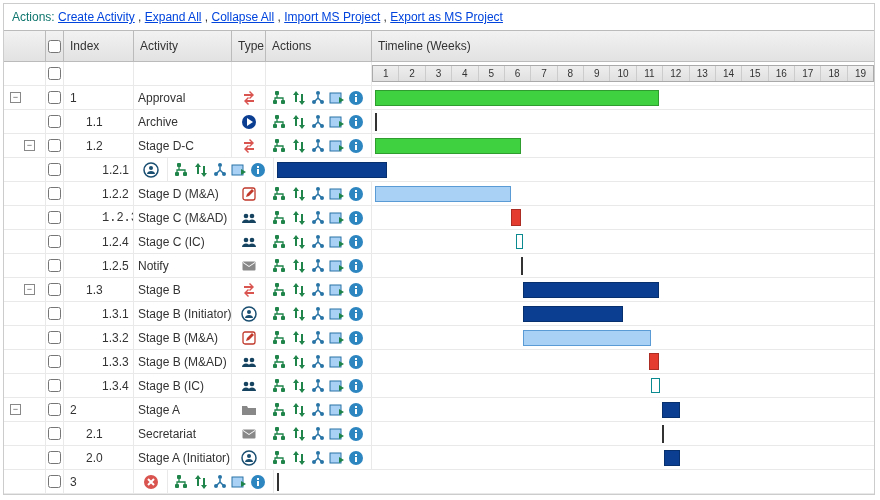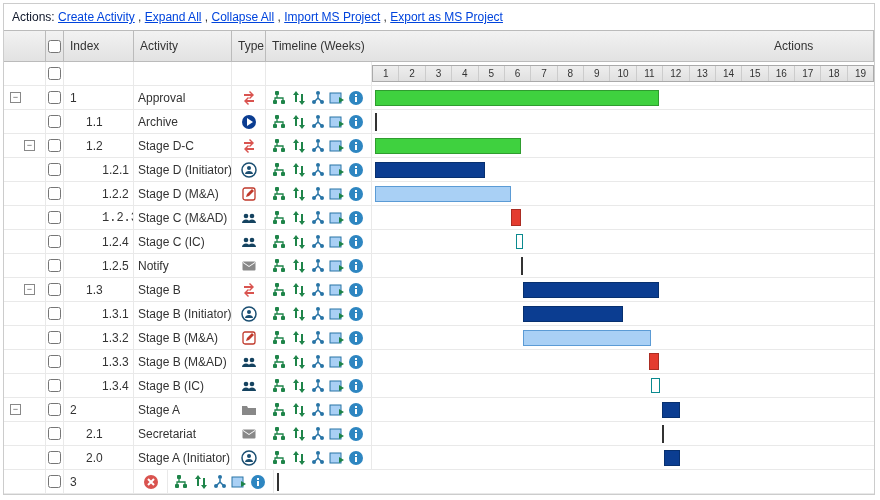--- a/index.html
+++ b/index.html
@@ -15,21 +15,21 @@
     margin: 3px;
     width: 872px;
     height: 492px;
     position: relative;
     background: #fff;
   }
   .actions-bar {
     padding: 6px 8px;
     font-size: 12px;
   }
-  .actions-bar span { color: #0f172a; }
+  .actions-bar span { color: #0f766e; }
   .actions-bar a {
     color: #0044dd;
     text-decoration: underline;
     cursor: pointer;
   }
   
   .header-row {
     display: flex;
     height: 32px;
     background: linear-gradient(#f2f2f2,#e2e2e2);
@@ -150,22 +150,22 @@
   </div>
 
   <div class="header-row">
     <div class="header-cell hc-tree"></div>
     <div class="header-cell hc-chk">
       <input type="checkbox" style="">
     </div>
     <div class="header-cell hc-index">Index</div>
     <div class="header-cell hc-act">Activity</div>
     <div class="header-cell hc-type">Type</div>
+    <div class="header-cell hc-actions">Actions</div>
     <div class="header-cell hc-timeline">Timeline (Weeks)</div>
-    <div class="header-cell hc-actions">Actions</div>
   </div>
 
   <div class="rows">
     <div class="row scale-row">
       <div class="cell c-tree"></div>
       <div class="cell c-chk">
           <input type="checkbox" style="">
         </div>
       <div class="cell c-index"></div>
       <div class="cell c-act"></div>
@@ -348,23 +348,20 @@
           </div>
         </div>
         <div class="row">
           <div class="cell c-tree"></div>
           <div class="cell c-chk">
             <input type="checkbox" style="">
           </div>
           <div class="cell c-index" style="padding-left: 38px; justify-content: flex-end;">
             <span>1.2.1</span>
           </div>
-          <div class="cell c-act">
-            <span>Stage D (Initiator)</span>
-          </div>
           <div class="cell c-type">
             <span class="icon">
               <svg viewBox="0 0 16 16">
                 <use href="#i-user"></use>
               </svg>
             </span>
           </div>
           <div class="cell c-actions">
             <span class="icon act-btn">
               <svg viewBox="0 0 16 16">

